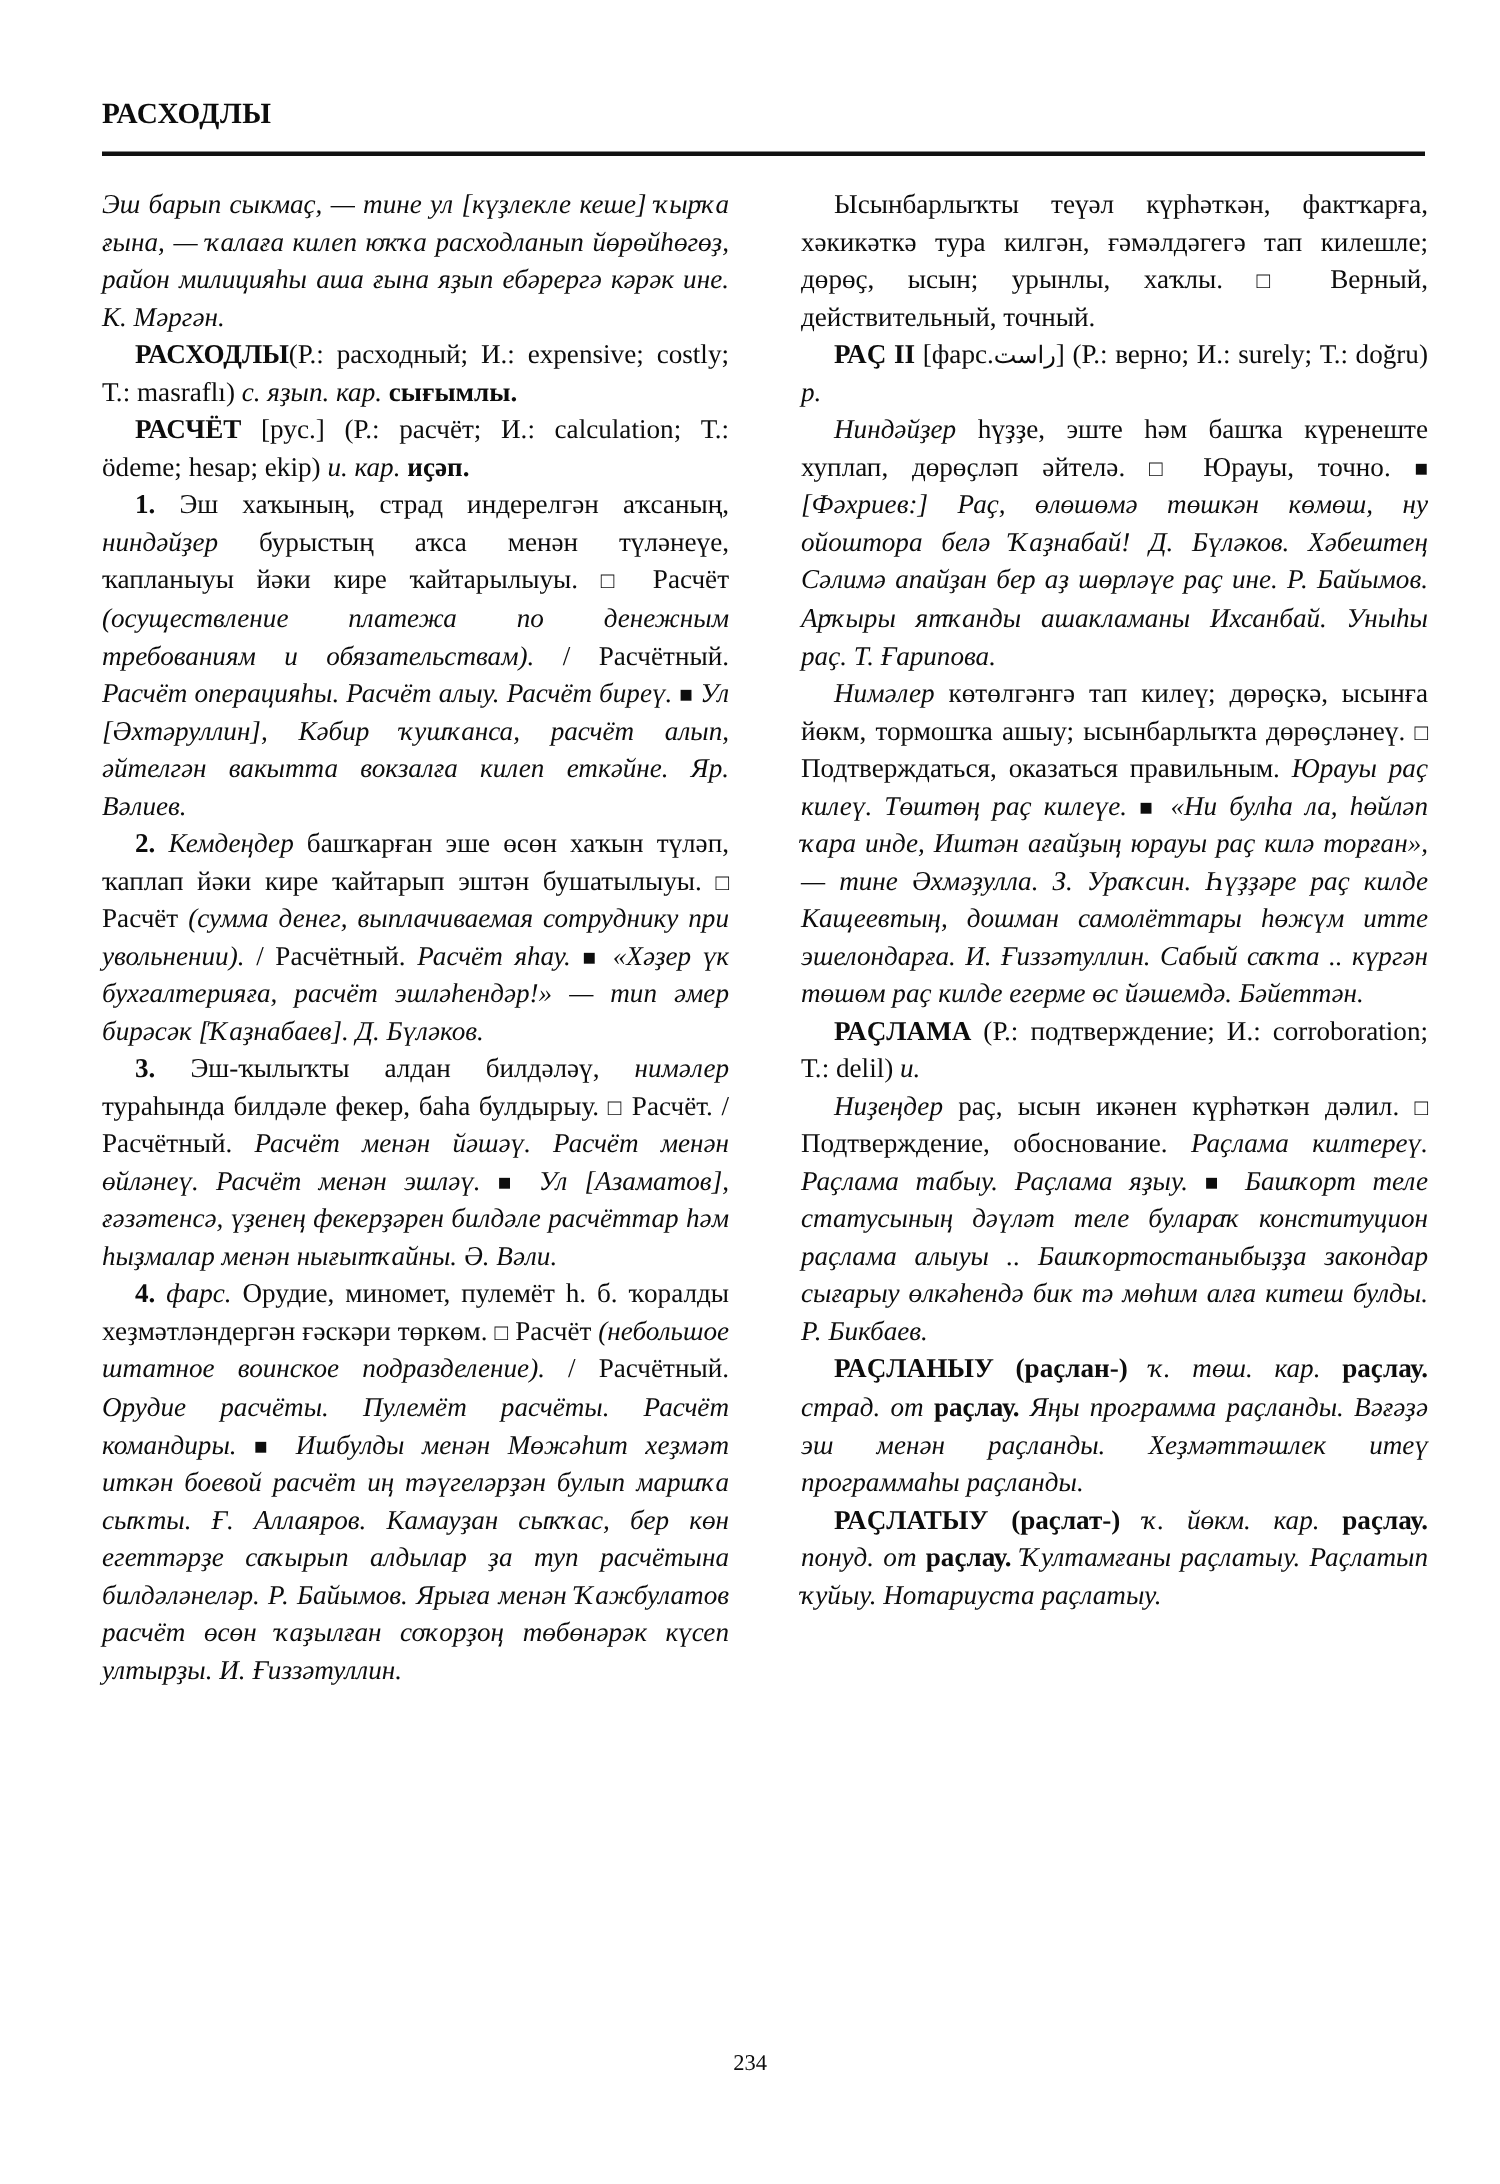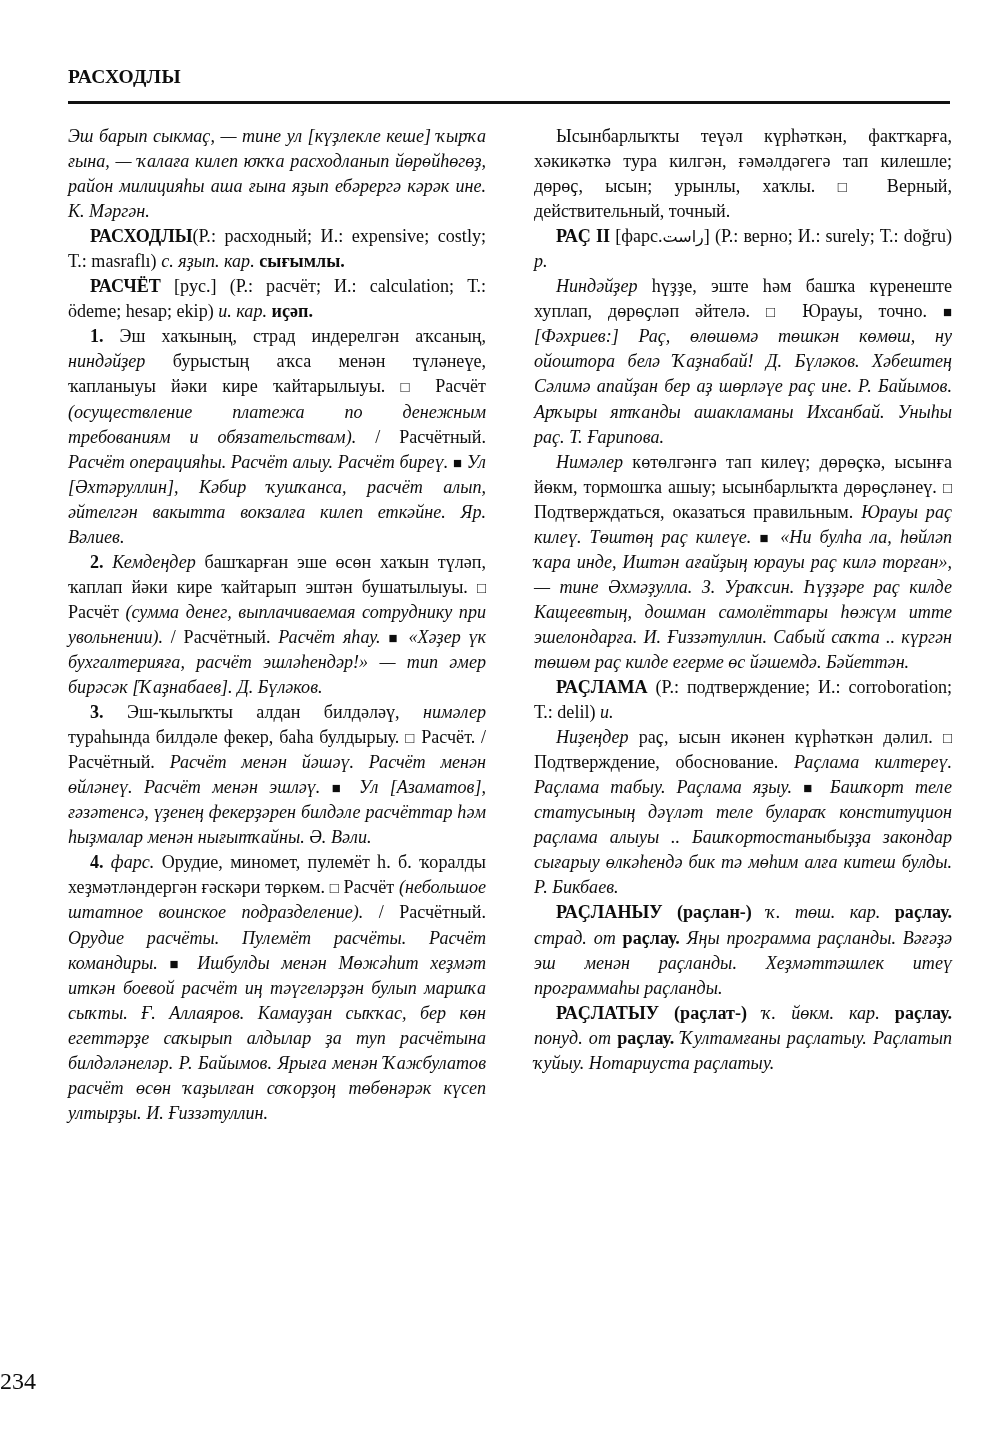--- a/index.html
+++ b/index.html
@@ -69,22 +69,22 @@
   }
   .sq::before { content: "\25A1"; }
   .fsq::before { content: "\25A0"; }
   .sq, .fsq { font-size: 15px; font-style: normal; font-weight: normal; }
 
   .folio {
     position: absolute;
     top: 1368px;
     left: 0;
     width: 1000px;
-    text-align: left;
-    font-size: 24px;
+    text-align: center;
+    font-size: 15px;
   }
 </style>
 </head>
 <body>
 
 <div class="page">
 
   <div class="running-head">РАСХОДЛЫ</div>
   <div class="head-rule"></div>
 

